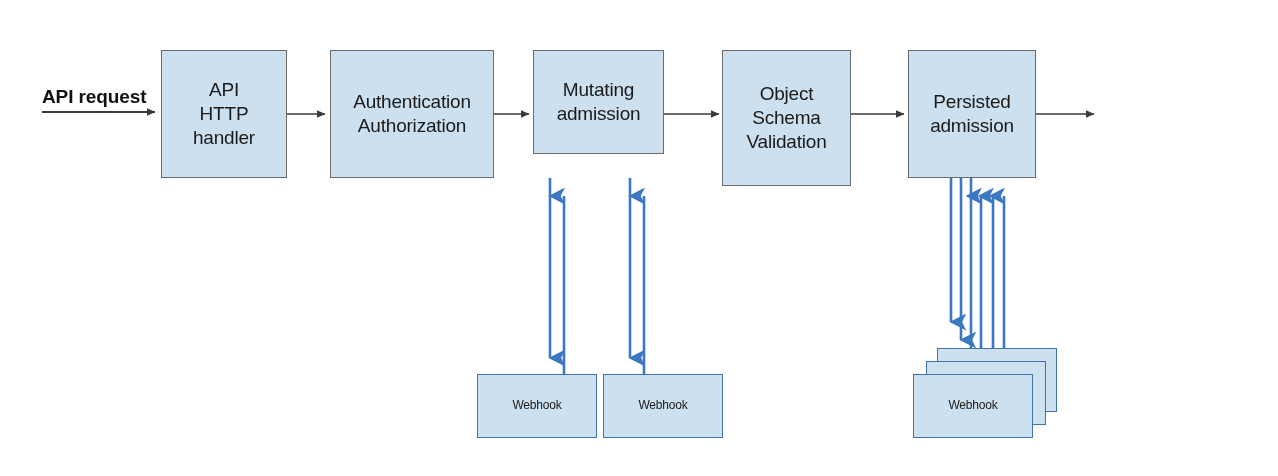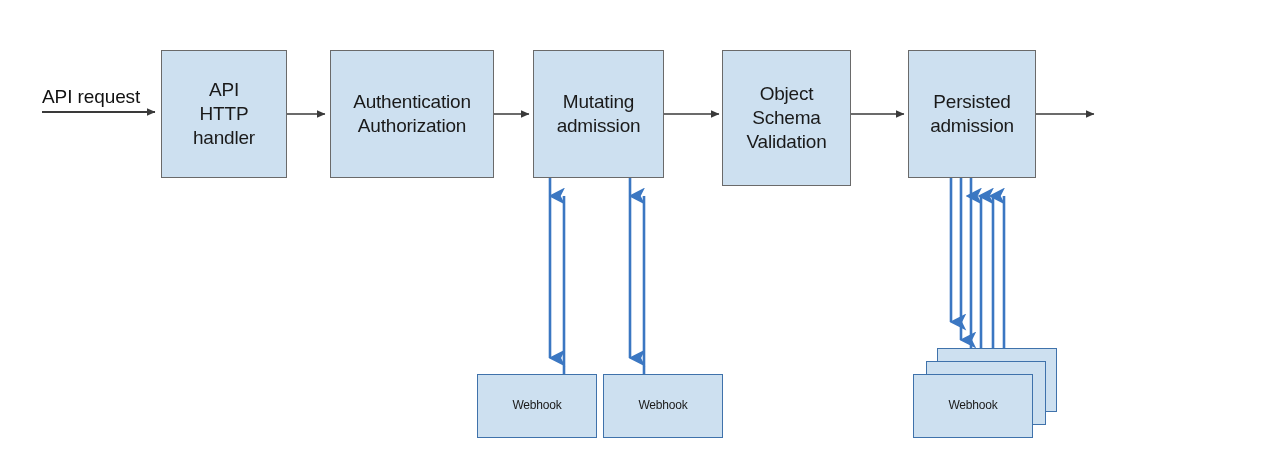--- a/index.html
+++ b/index.html
@@ -45,21 +45,21 @@
     border: 1.6px solid #3f72ab;
     font-size: 12px;
   }
   .node.webhook-ghost {
     border: 1.6px solid #3f72ab;
     background: #cde0f0;
   }
   .entry-label {
     position: absolute;
     font-size: 19px;
-    font-weight: normal;
+    font-weight: bold;
     color: #111111;
     letter-spacing: -0.1px;
     white-space: nowrap;
   }
 </style>
 </head>
 <body>
 
 <div id="canvas">
 
@@ -126,21 +126,21 @@
 
   <div class="entry-label" style="left:42px; top:86px;">API request</div>
 
   <div class="node" style="left:330px; top:50px; width:164px; height:128px;">Authentication
 Authorization</div>
 
   <div class="node" style="left:161px; top:50px; width:126px; height:128px;">API
 HTTP
 handler</div>
 
-  <div class="node" style="left:533px; top:50px; width:131px; height:128px;">Mutating
+  <div class="node" style="left:533px; top:50px; width:131px; height:104px;">Mutating
 admission</div>
 
   <div class="node" style="left:722px; top:50px; width:129px; height:136px;">Object
 Schema
 Validation</div>
 
   <div class="node" style="left:908px; top:50px; width:128px; height:128px;">Persisted
 admission</div>
 
 

